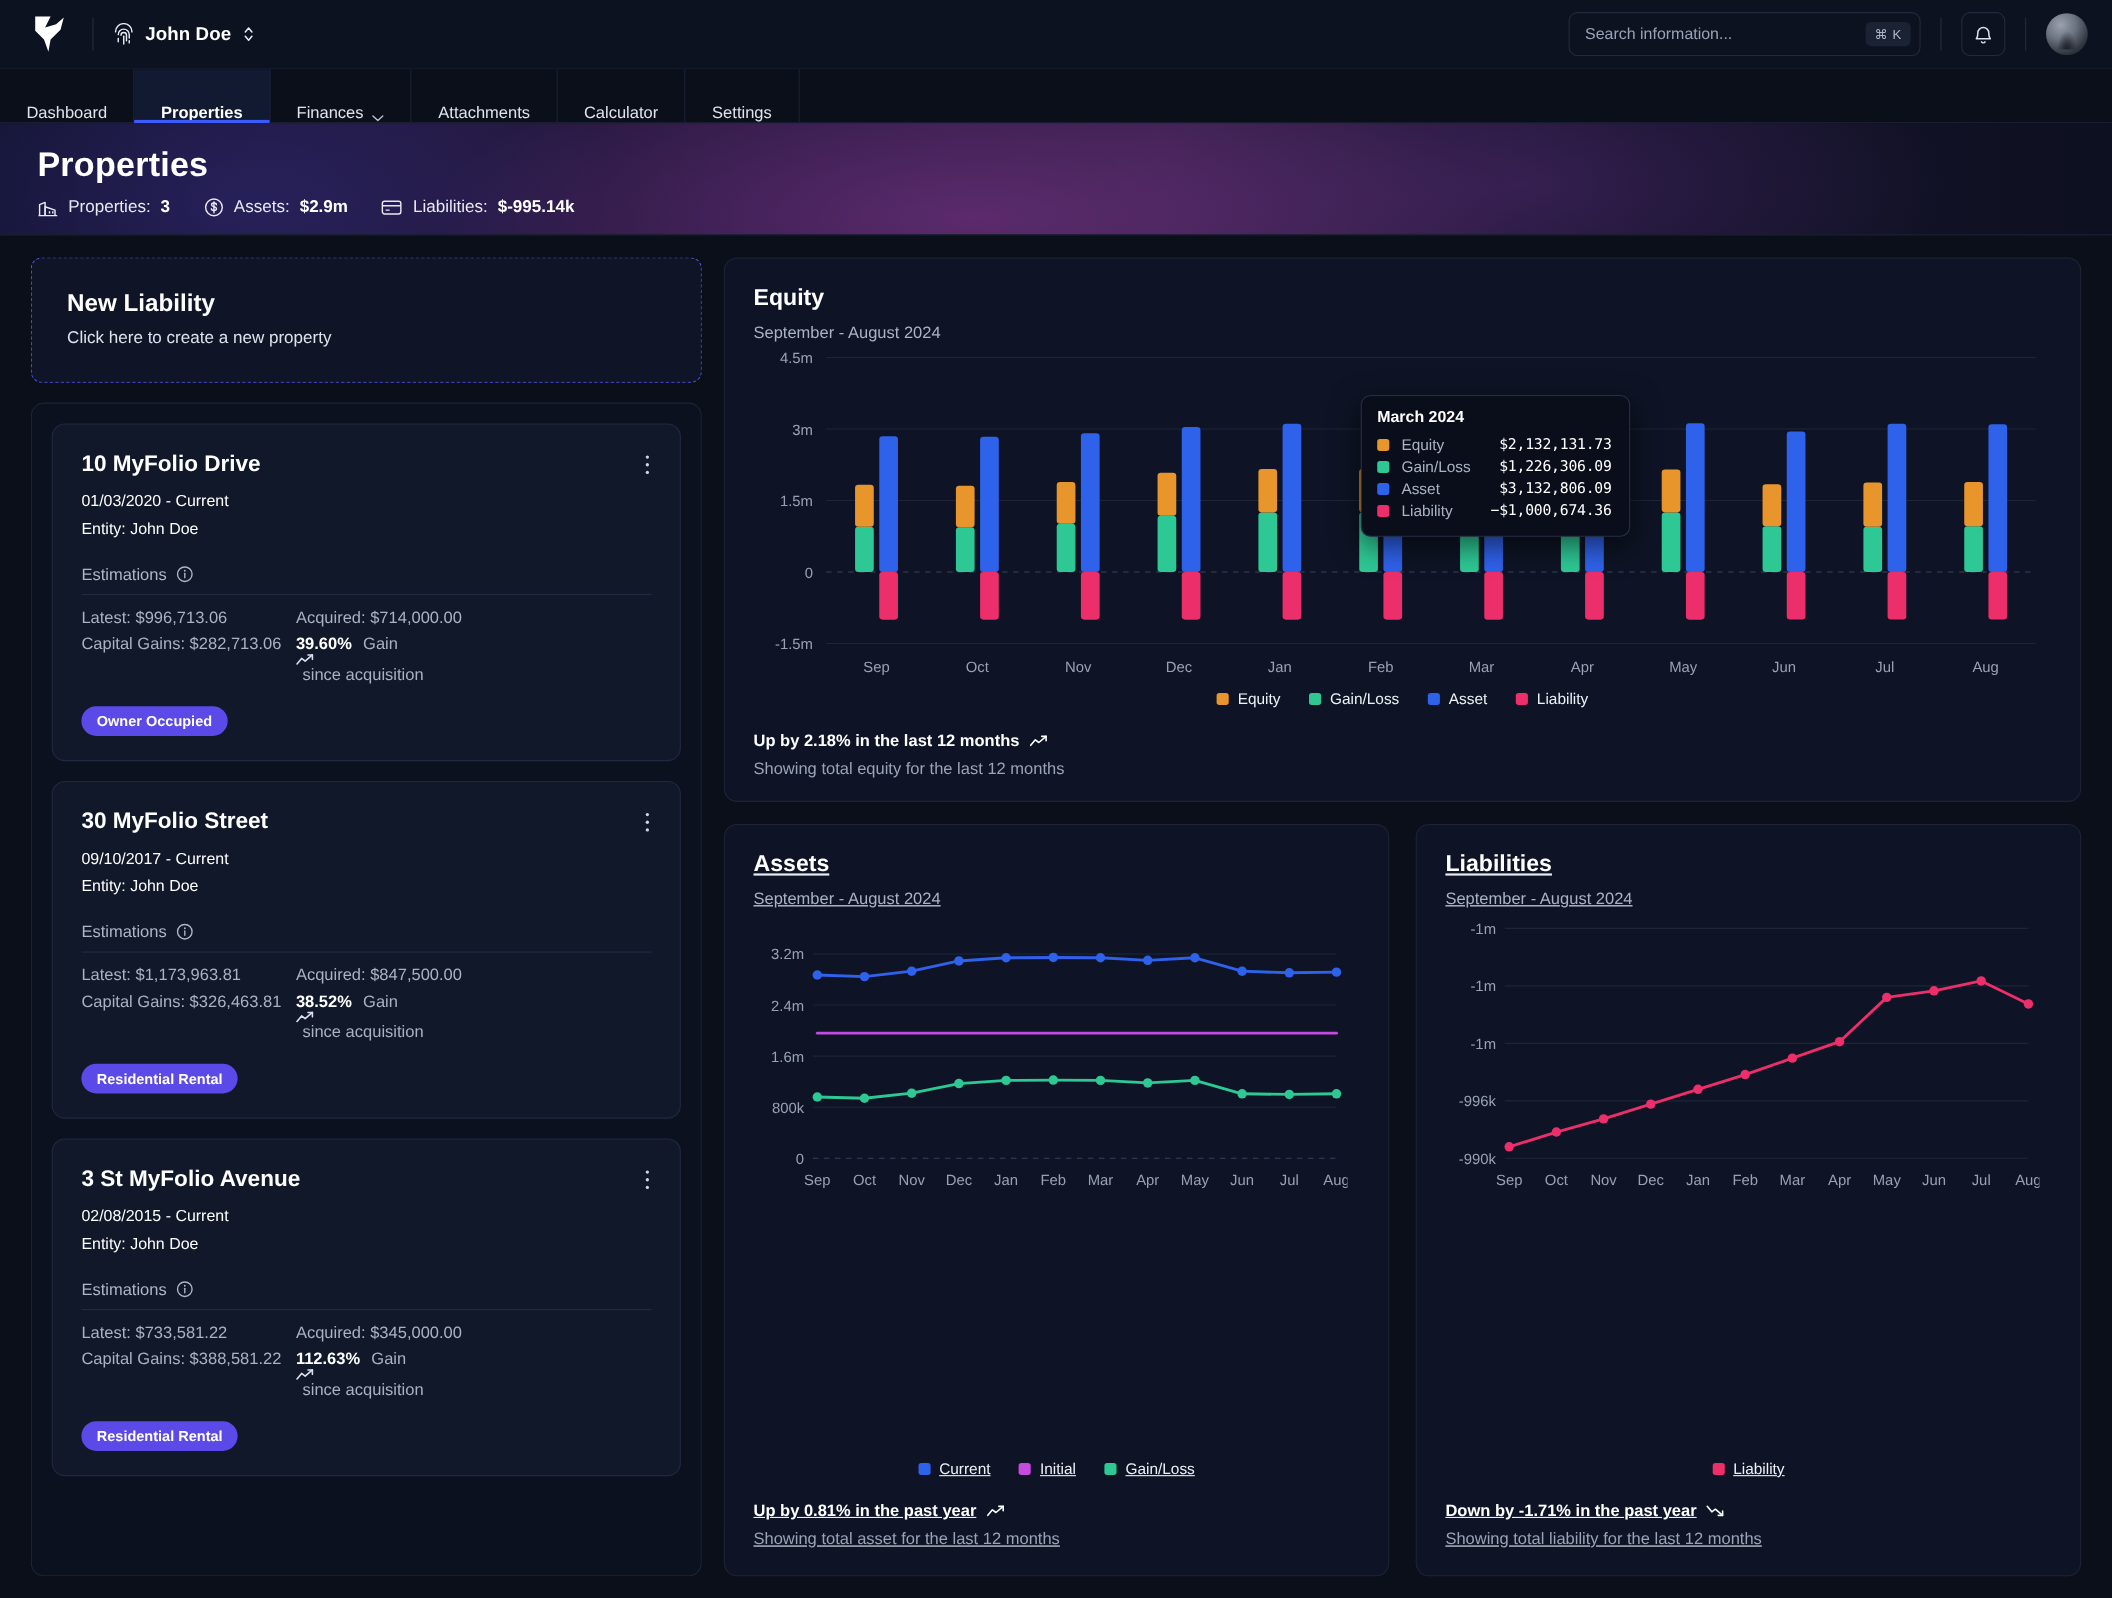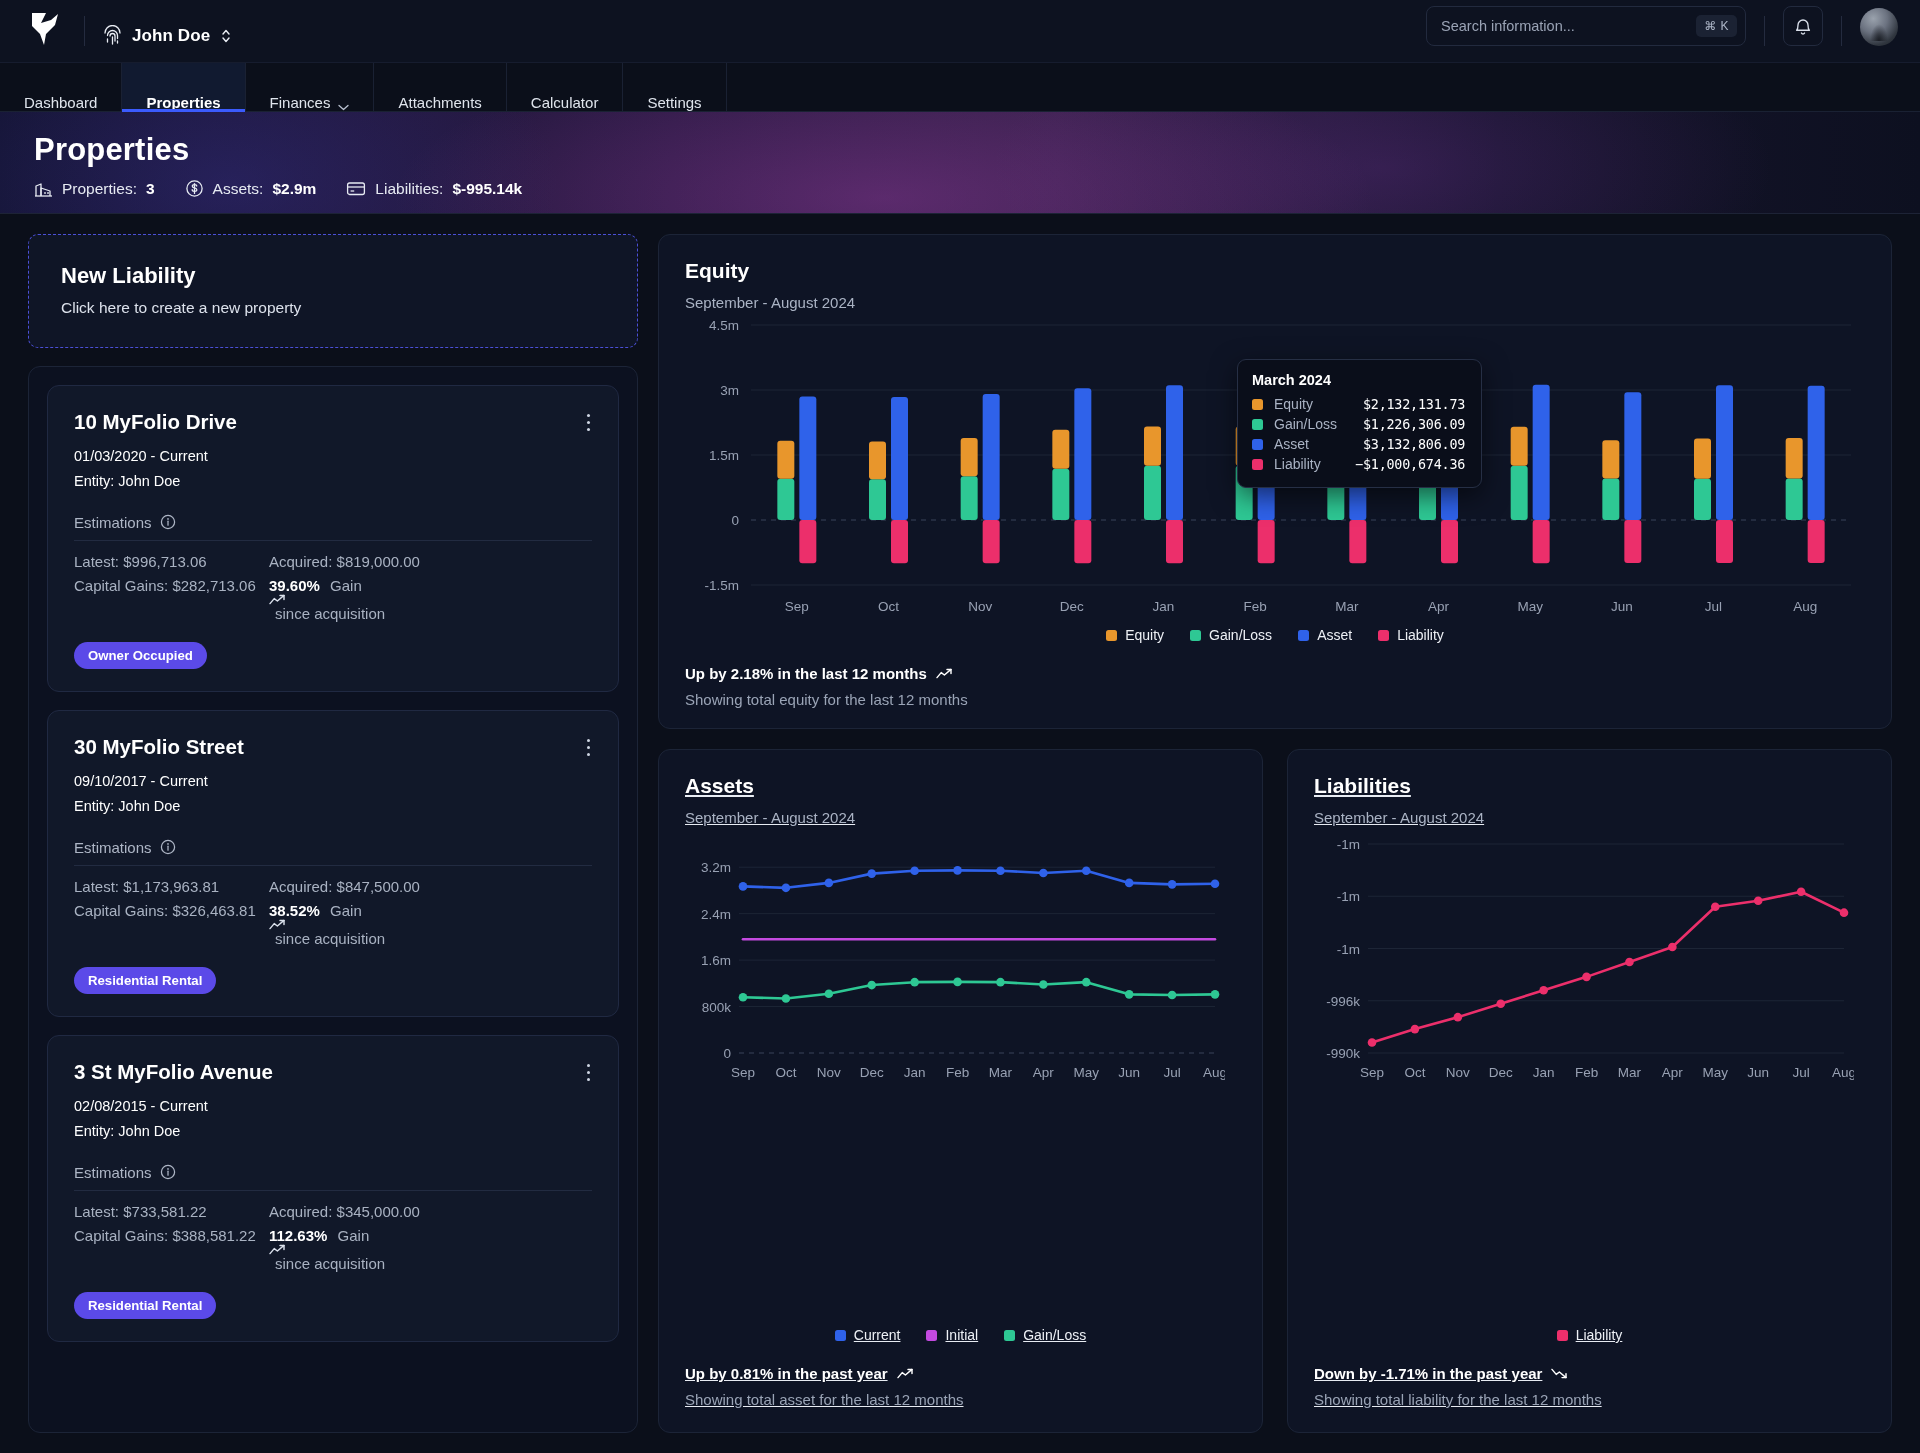--- a/index.html
+++ b/index.html
@@ -6,22 +6,22 @@
   html, body {
     width: 1920px; height: 1453px;
     background: #0b0f1a;
     font-family: "Liberation Sans", sans-serif;
     color: #e8ecf3;
     overflow: hidden;
   }
 
   
   .topbar {
-    height: 63px; display: flex; align-items: flex-end;
-    background: #0d1220; padding: 16px 22px;
+    height: 63px; display: flex; align-items: center;
+    background: #0d1220; padding: 0 22px;
     border-bottom: 1px solid #161c2e;
   }
   .logo { width: 44px; display: flex; justify-content: center; align-items: center; }
   .vdiv { width: 1px; height: 30px; background: #242b3f; margin: 0 18px; }
   .user-chip { display: flex; align-items: center; gap: 10px; cursor: pointer; }
   .user-chip .uname { font-size: 17px; font-weight: 700; color: #fff; letter-spacing: .1px; }
   .spacer { flex: 1; }
   .searchbox {
     width: 320px; height: 40px; border: 1px solid #222a3e; border-radius: 8px;
     display: flex; align-items: center; padding: 0 8px 0 14px; background: #0d1220;
@@ -297,21 +297,21 @@
             <svg width="16" height="16" viewBox="0 0 16 16" fill="none" stroke="#aeb6c6" stroke-width="1.25">
               <circle cx="8" cy="8" r="6.6"></circle>
                 <path d="M8 7.2v4" stroke-linecap="round"></path>
                 <circle cx="8" cy="4.9" r=".85" fill="#aeb6c6" stroke="none"></circle>
             </svg>
           </span>
         </div>
         <div class="hr"></div>
         <div class="estgrid">
           <span class="muted">Latest: $996,713.06</span>
-          <span class="muted">Acquired: $819,000.00</span>
+          <span class="muted">Acquired: $714,000.00</span>
           <span class="muted">Capital Gains: $282,713.06</span>
           <span>
             <b>39.60%</b>
             <span class="muted" style="margin:0 6px">Gain</span>
             <span>
               <svg width="17" height="11" viewBox="0 0 17 11" fill="none" stroke="#dbe1ec" stroke-width="1.45" stroke-linecap="round" stroke-linejoin="round">
                 <path d="M1 9.6 L5.2 4.6 L8.4 7 L15 1.4"></path>
                   <path d="M11 1.4h4v4"></path>
               </svg>
             </span>

